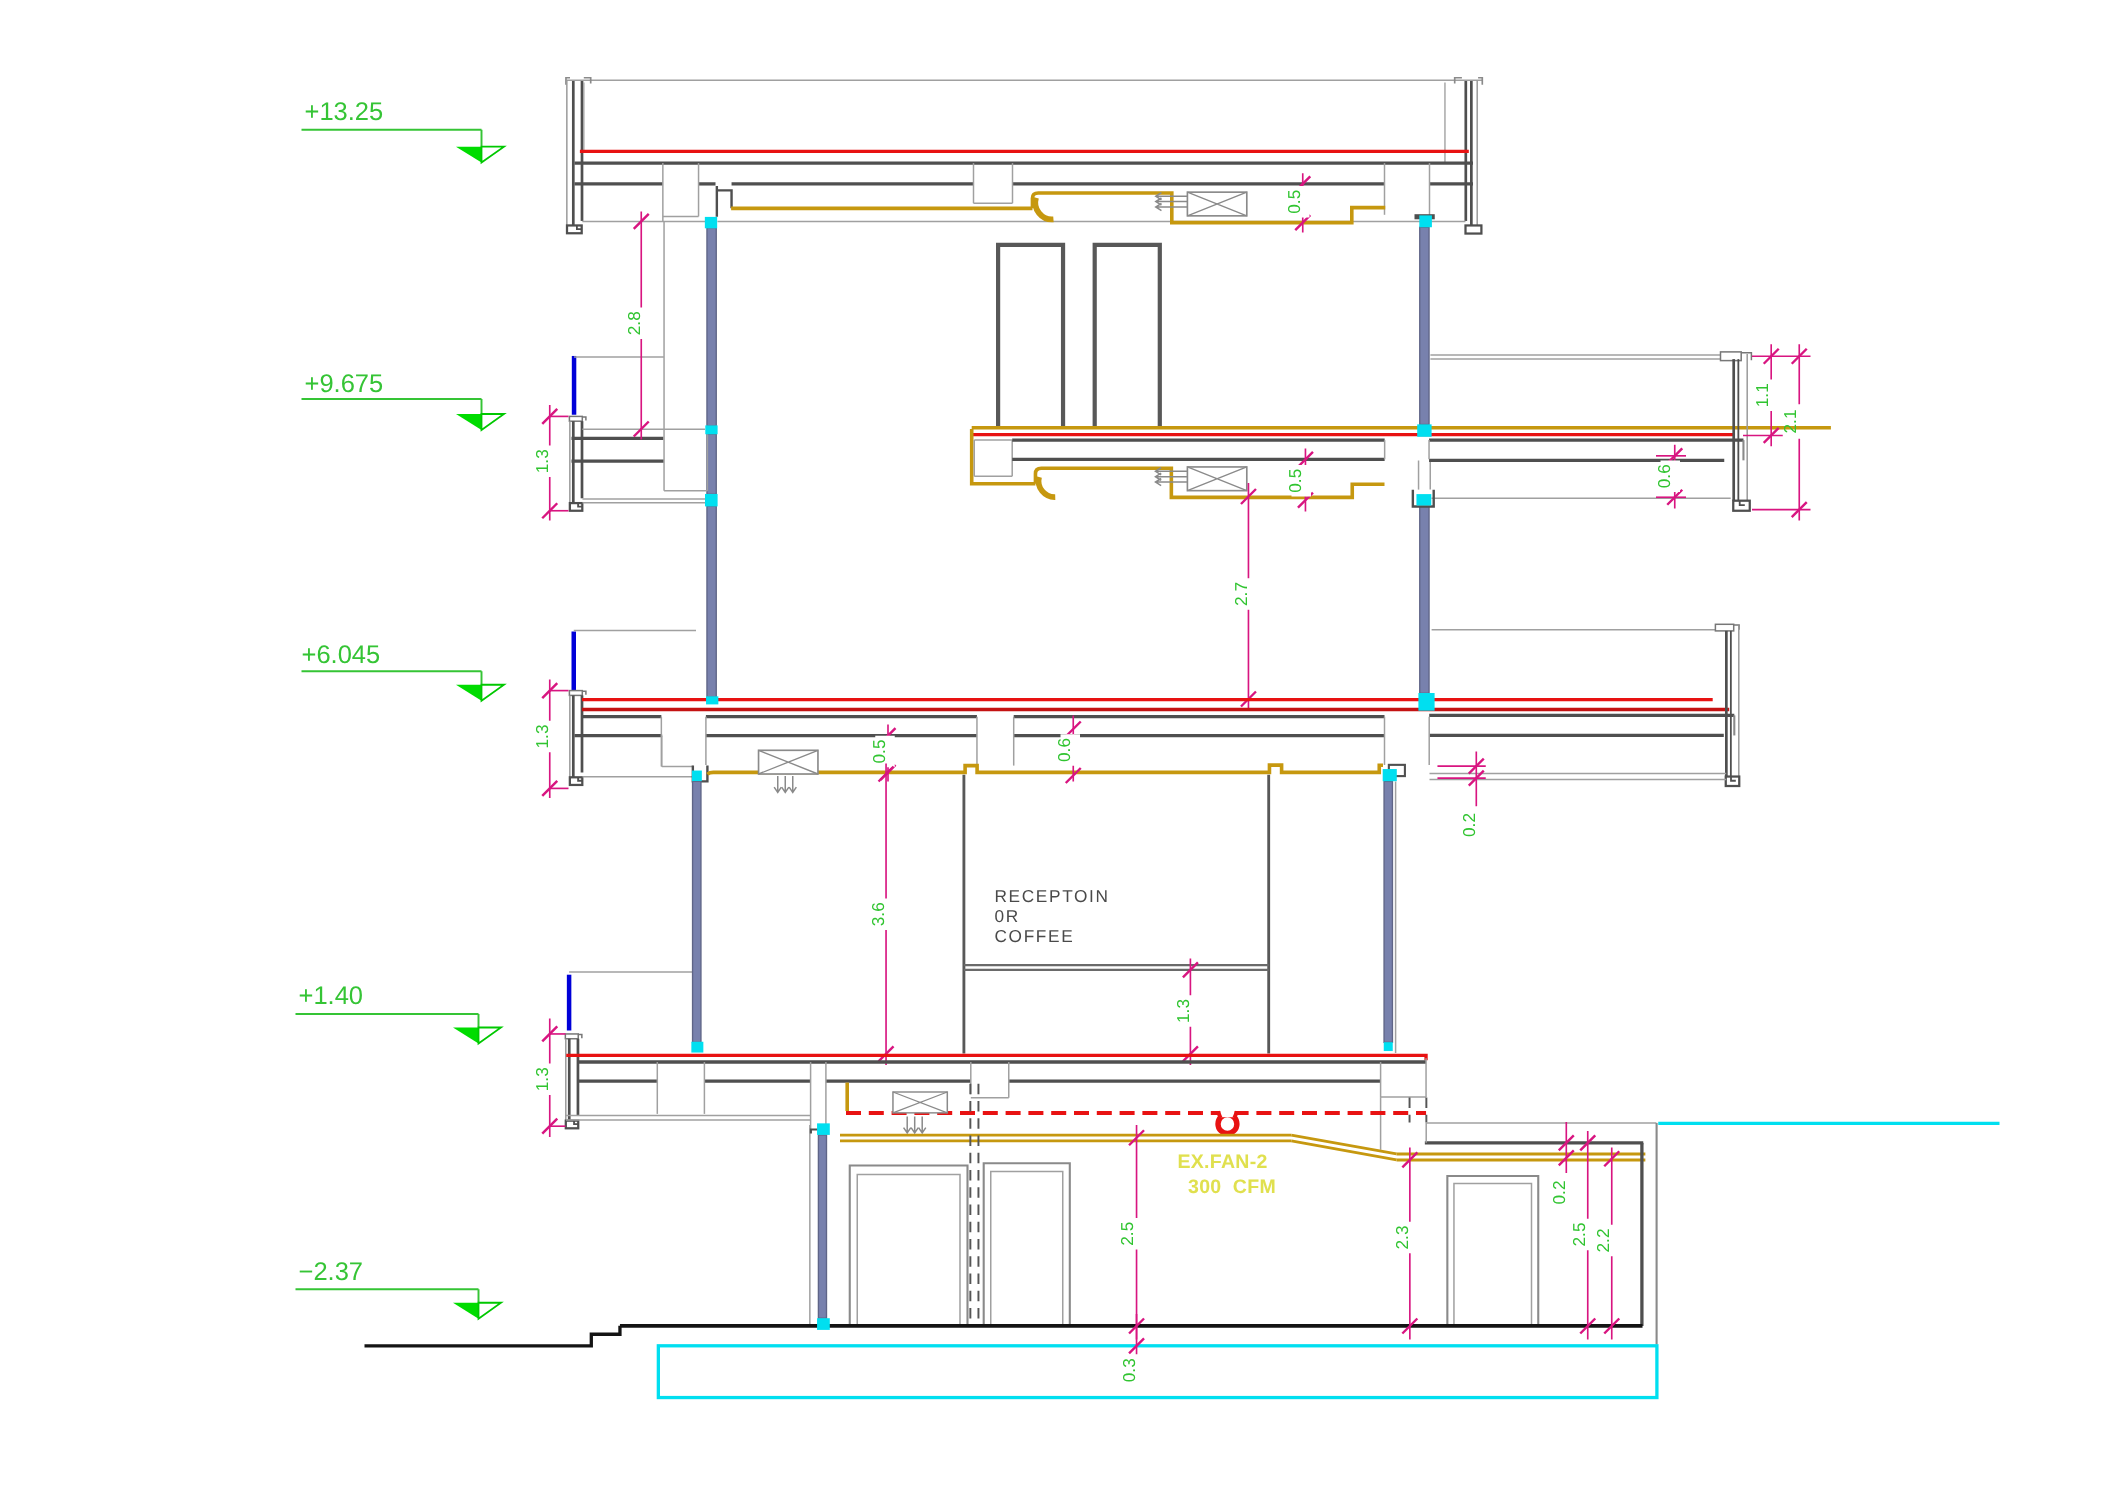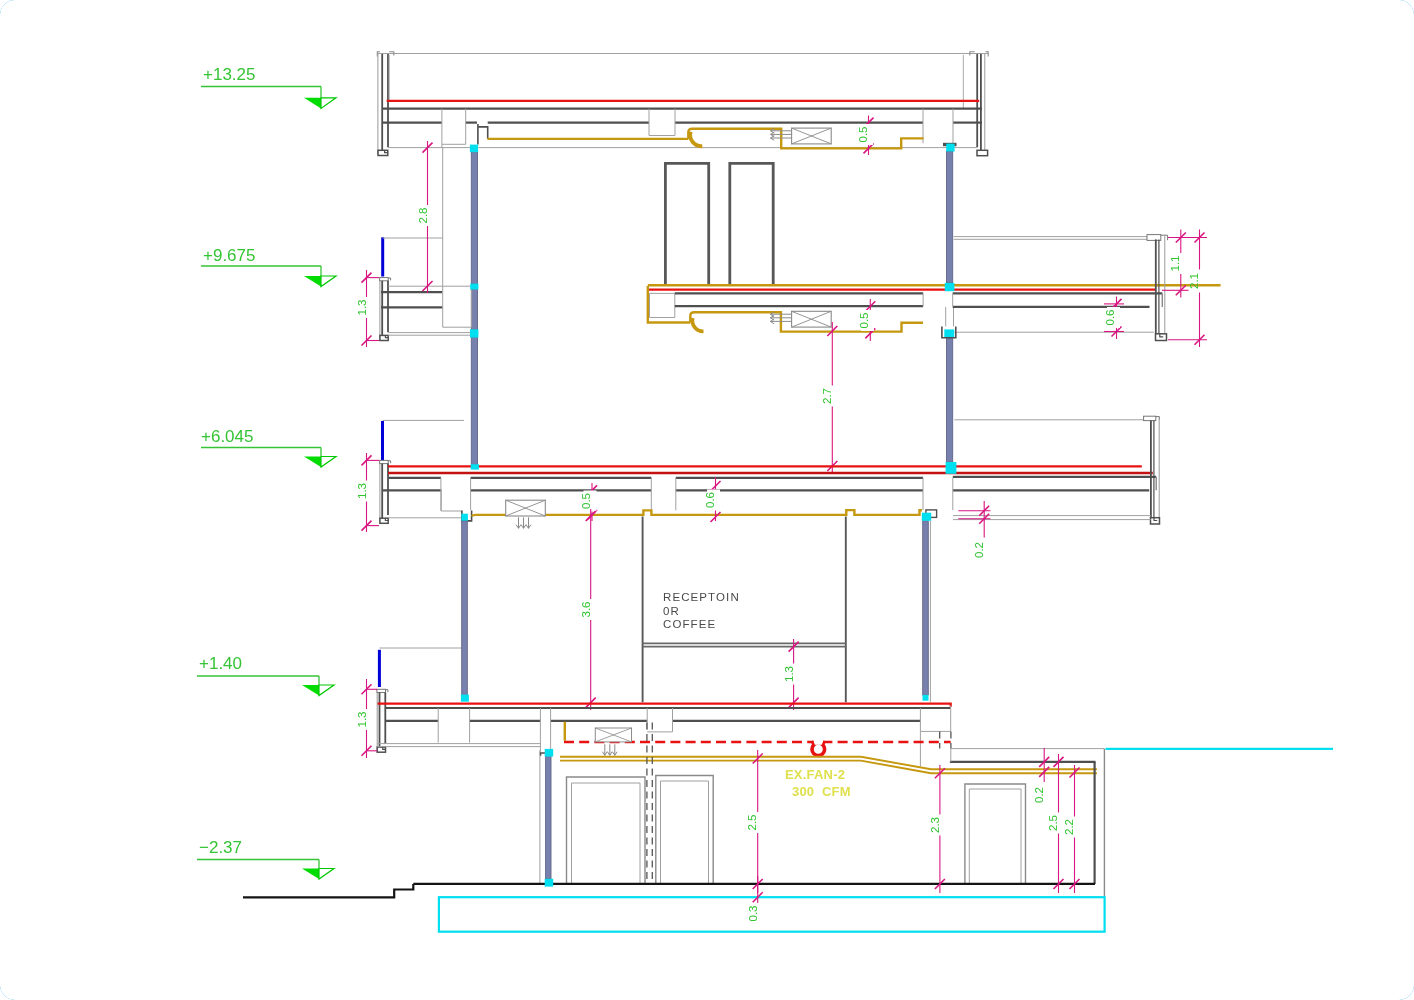--- a/index.html
+++ b/index.html
@@ -1,16 +1,16 @@
 <!DOCTYPE html>
 <html><head>
 <meta charset="utf-8">
 <style>
 html,body{margin:0;padding:0;background:#ffffff;-webkit-font-smoothing:antialiased;}
-#wrap{position:relative;width:1414px;height:1000px;background:#0ea5e9;overflow:hidden;border-radius:15px;}
+#wrap{position:relative;width:1414px;height:1000px;background:#0ea5e9;overflow:hidden;}
 svg{position:absolute;left:0;top:0;}
 .g1{stroke:#4f4f4f;stroke-width:2.2;fill:none}
 .g1b{stroke:#585858;stroke-width:2.8;fill:none}
 .g2{stroke:#8a8a8a;stroke-width:1.4;fill:none}
 .g3{stroke:#a0a0a0;stroke-width:1;fill:none}
 .red{stroke:#e81212;stroke-width:2.2;fill:none}
 .red2{stroke:#c41212;stroke-width:2.4;fill:none}
 .or{stroke:#c6980f;stroke-width:2.4;fill:none}
 .or2{stroke:#c6980f;stroke-width:1.9;fill:none}
 .mg{stroke:#d81580;stroke-width:1.1;fill:none}

